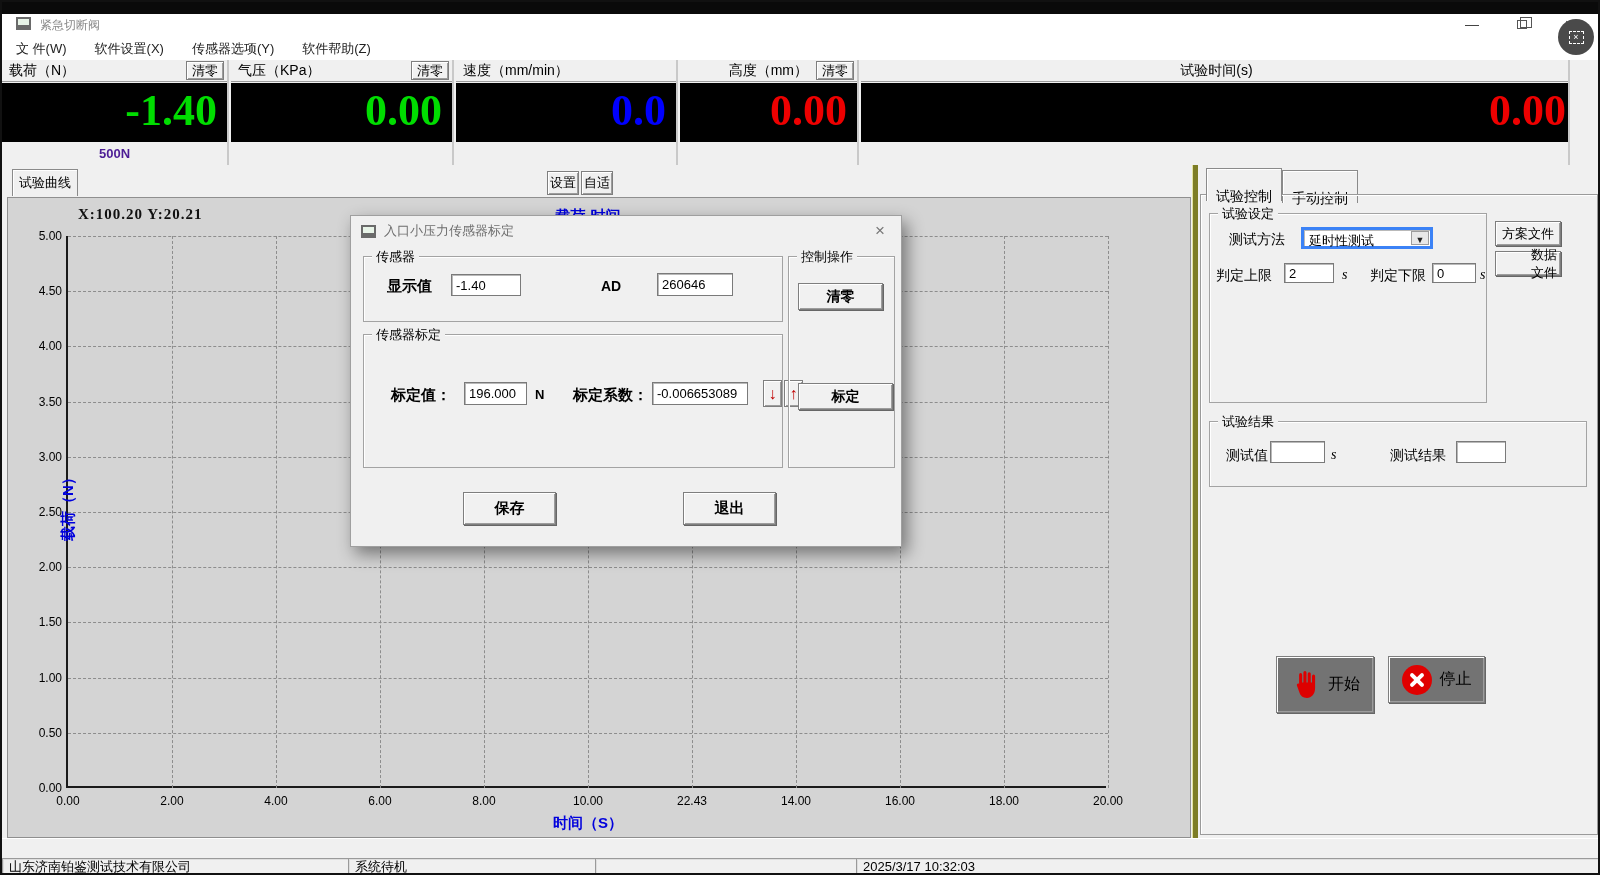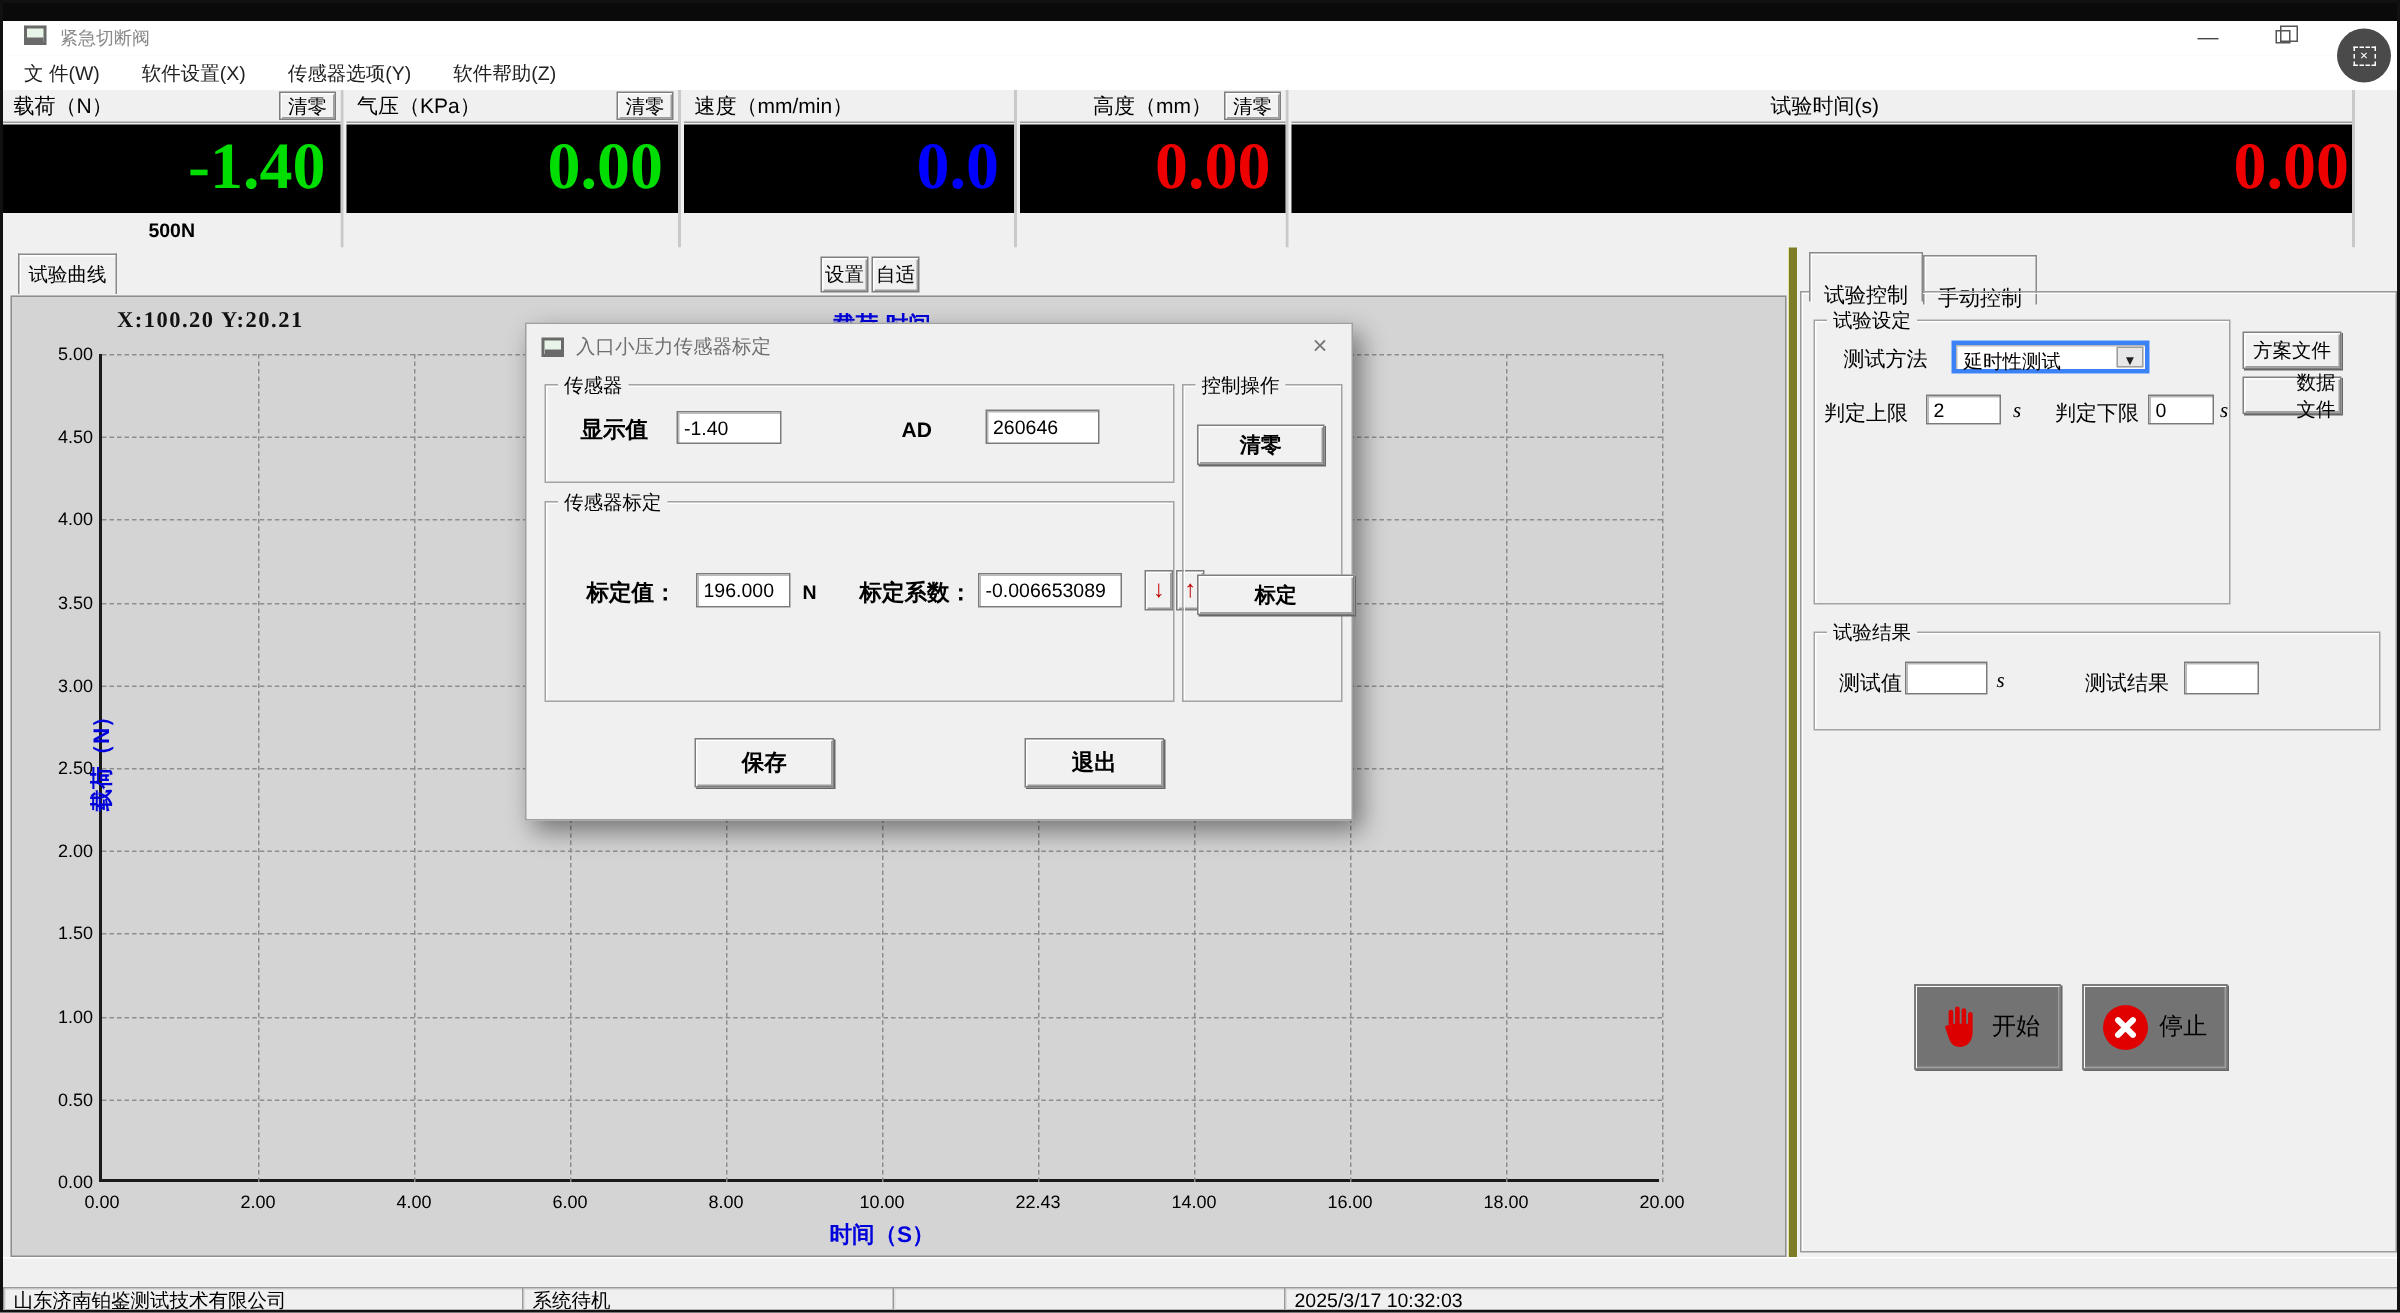--- a/index.html
+++ b/index.html
@@ -37,21 +37,21 @@
   .ghead .lbl { flex:1; font-size:14px; }
   .g4 .ghead .lbl { text-align:right; padding-right:8px; }
   .g5 .ghead .lbl { text-align:center; }
   .zbtn { width:38px; height:19px; font-size:13px; line-height:17px; text-align:center;
           background:#f2f2f2; border:1px solid #7e7e7e; box-shadow:inset 1px 1px 0 #fff, inset -1px -1px 0 #9d9d9d; }
   .gval { position:absolute; left:0; top:23px; width:100%; height:59px; background:#000;
           font-family:"Liberation Serif","DejaVu Serif",serif; font-weight:bold; font-size:44px;
           text-align:right; line-height:56px; padding-right:10px; overflow:hidden; }
   .g5 .gval { padding-right:2px; }
   .gsub { position:absolute; left:0; top:83px; width:100%; height:22px; background:#f0f0f0;
-          text-align:center; color:#000000; font-weight:bold; font-size:13px; line-height:21px; }
+          text-align:center; color:#4c1d95; font-weight:bold; font-size:13px; line-height:21px; }
 
   
   .curvetabs { left:0; top:163px; width:1190px; height:32px; background:#f0f0f0; }
   .ctab { position:absolute; left:10px; top:4px; width:66px; height:27px; background:#f0f0f0;
           border:1px solid #8a8a8a; border-bottom:none; text-align:center; line-height:25px; font-size:13px;
           box-shadow:inset 1px 1px 0 #fff; }
   .smallbtn { position:absolute; top:6px; width:32px; height:24px; background:#f0f0f0; border:1px solid #7e7e7e;
           box-shadow:inset 1px 1px 0 #fff, inset -1px -1px 0 #9d9d9d; text-align:center; line-height:22px; font-size:13px; }
   .chartbox { left:5px; top:195px; width:1184px; height:641px; background:#d4d4d4; border:1px solid #8f8f8f; }
   .cursor-readout { position:absolute; left:70px; top:8px; font-family:"Liberation Serif","DejaVu Serif",serif;
@@ -267,21 +267,21 @@
     <span class="unit-s" style="left:130px;top:252px;">s</span>
     <span class="flabel" style="left:189px;top:252px;">测试结果</span>
     <input class="input" style="left: 255px; top: 246px; width: 50px; height: 22px;" value="">
 
     <div class="btn bigbtn" style="left:75px;top:461px;width:98px;height:57px;">
       <svg width="30" height="32" viewBox="0 0 24 26">
           <path fill="#dd0000" d="M7.2 12V4.6a1.25 1.25 0 0 1 2.5 0V11h1V2.9a1.25 1.25 0 0 1 2.5 0V11h1V3.8a1.25 1.25 0 0 1 2.5 0V11h1V5.8a1.25 1.25 0 0 1 2.5 0v9.7c0 5-2.8 8-6.6 8-3.4 0-5.3-1.7-6.2-4.6l-1.9-5.3c-.5-1.3.6-2.3 1.7-1.6z"></path>
         </svg>
       <span>开始</span>
     </div>
-    <div class="btn bigbtn" style="left:187px;top:461px;width:97px;height:57px;">
+    <div class="btn bigbtn" style="left:187px;top:461px;width:97px;height:47px;">
       <span class="stopicon"></span>
       <span>停止</span>
     </div>
   </div>
 </div>
 
 <div class="abs statusgap"></div>
 <div class="abs statusbar">
   <div class="ssec" style="width:346px;">山东济南铂鉴测试技术有限公司</div>
   <div class="ssec" style="width:247px;">系统待机</div>
@@ -312,17 +312,17 @@
   <span class="blabel abs" style="left:184px;top:171px;font-size:13px;">N</span>
   <span class="blabel abs" style="left:222px;top:170px;">标定系数：</span>
   <input class="input" style="left: 301px; top: 166px; width: 96px; height: 23px;" value="-0.006653089">
   <div class="arrowbtn abs" style="left:412px;top:164px;"><span>↓</span></div>
   <div class="arrowbtn abs" style="left:433px;top:164px;"><span>↑</span></div>
 
   <div class="group" style="left:437px;top:40px;width:107px;height:212px;">
     <span class="legend">控制操作</span>
   </div>
   <div class="btn" style="left:447px;top:67px;width:85px;height:27px;font-weight:bold;font-size:14px;">清零</div>
-  <div class="btn" style="left:447px;top:167px;width:105px;height:27px;font-weight:bold;font-size:14px;">标定</div>
+  <div class="btn" style="left:447px;top:167px;width:95px;height:27px;font-weight:bold;font-size:14px;">标定</div>
 
   <div class="btn" style="left:112px;top:276px;width:93px;height:33px;font-weight:bold;font-size:15px;">保存</div>
   <div class="btn" style="left:332px;top:276px;width:93px;height:33px;font-weight:bold;font-size:15px;">退出</div>
 </div>
 
 </body></html>

